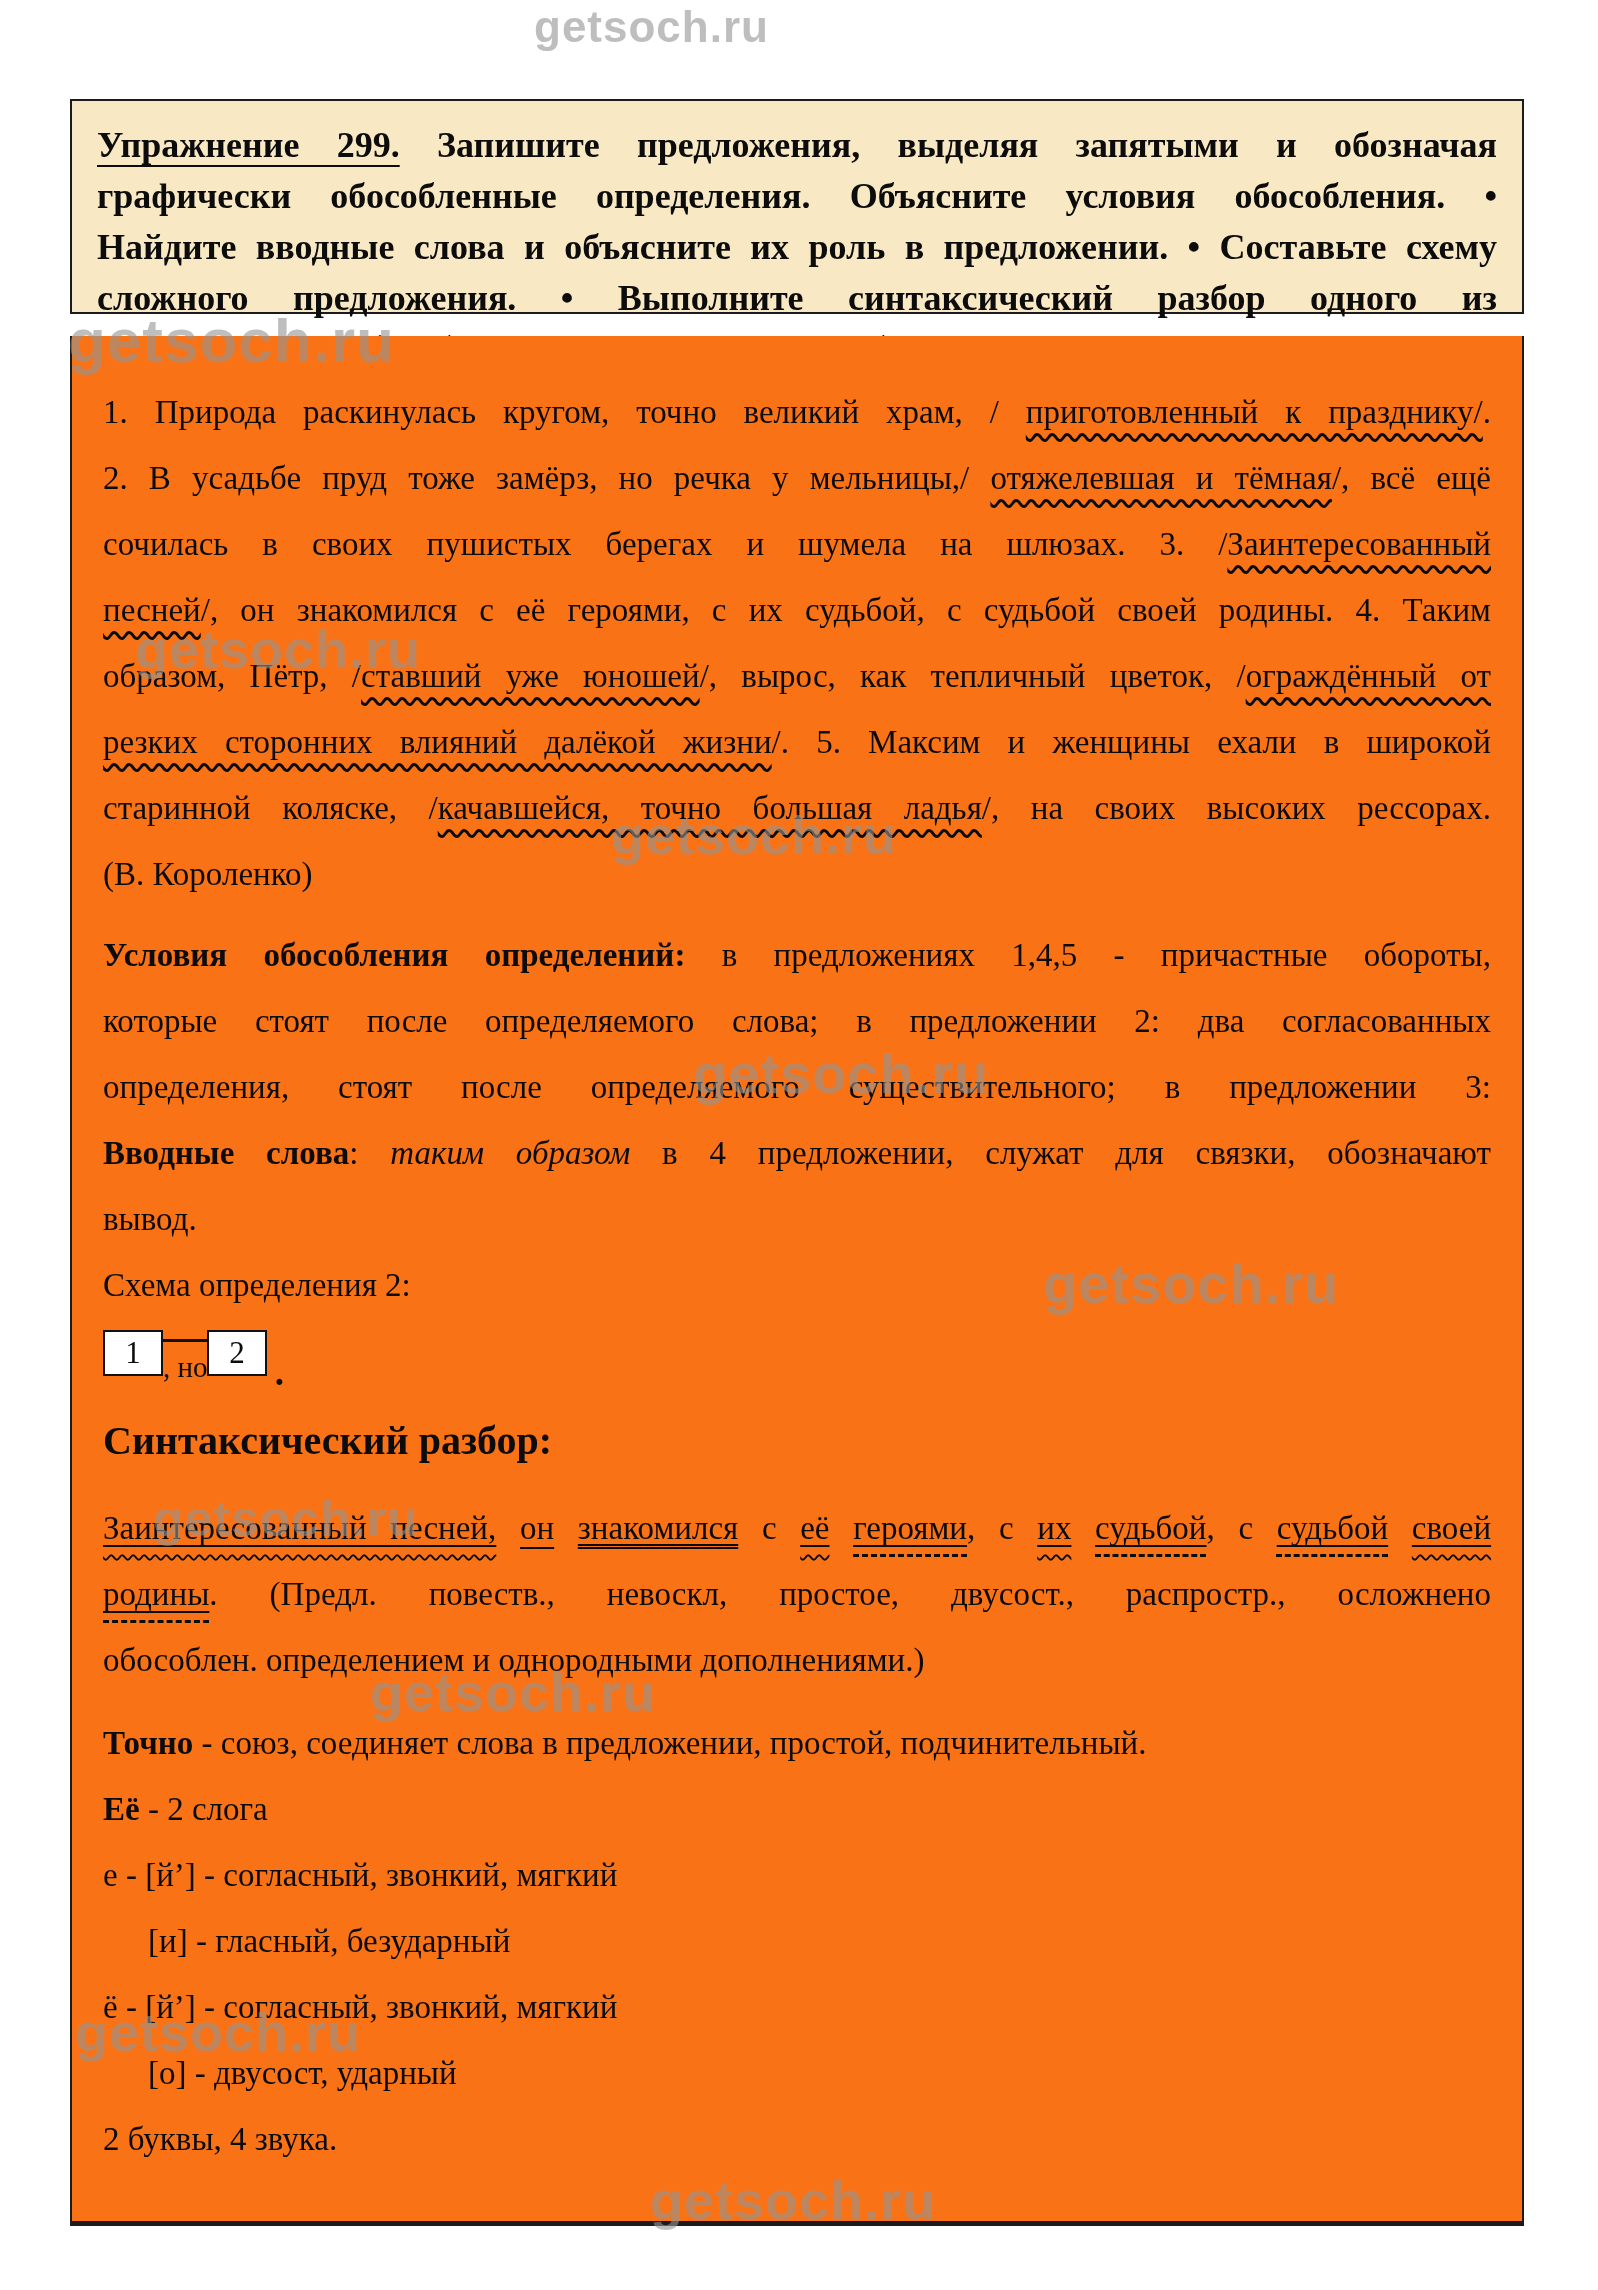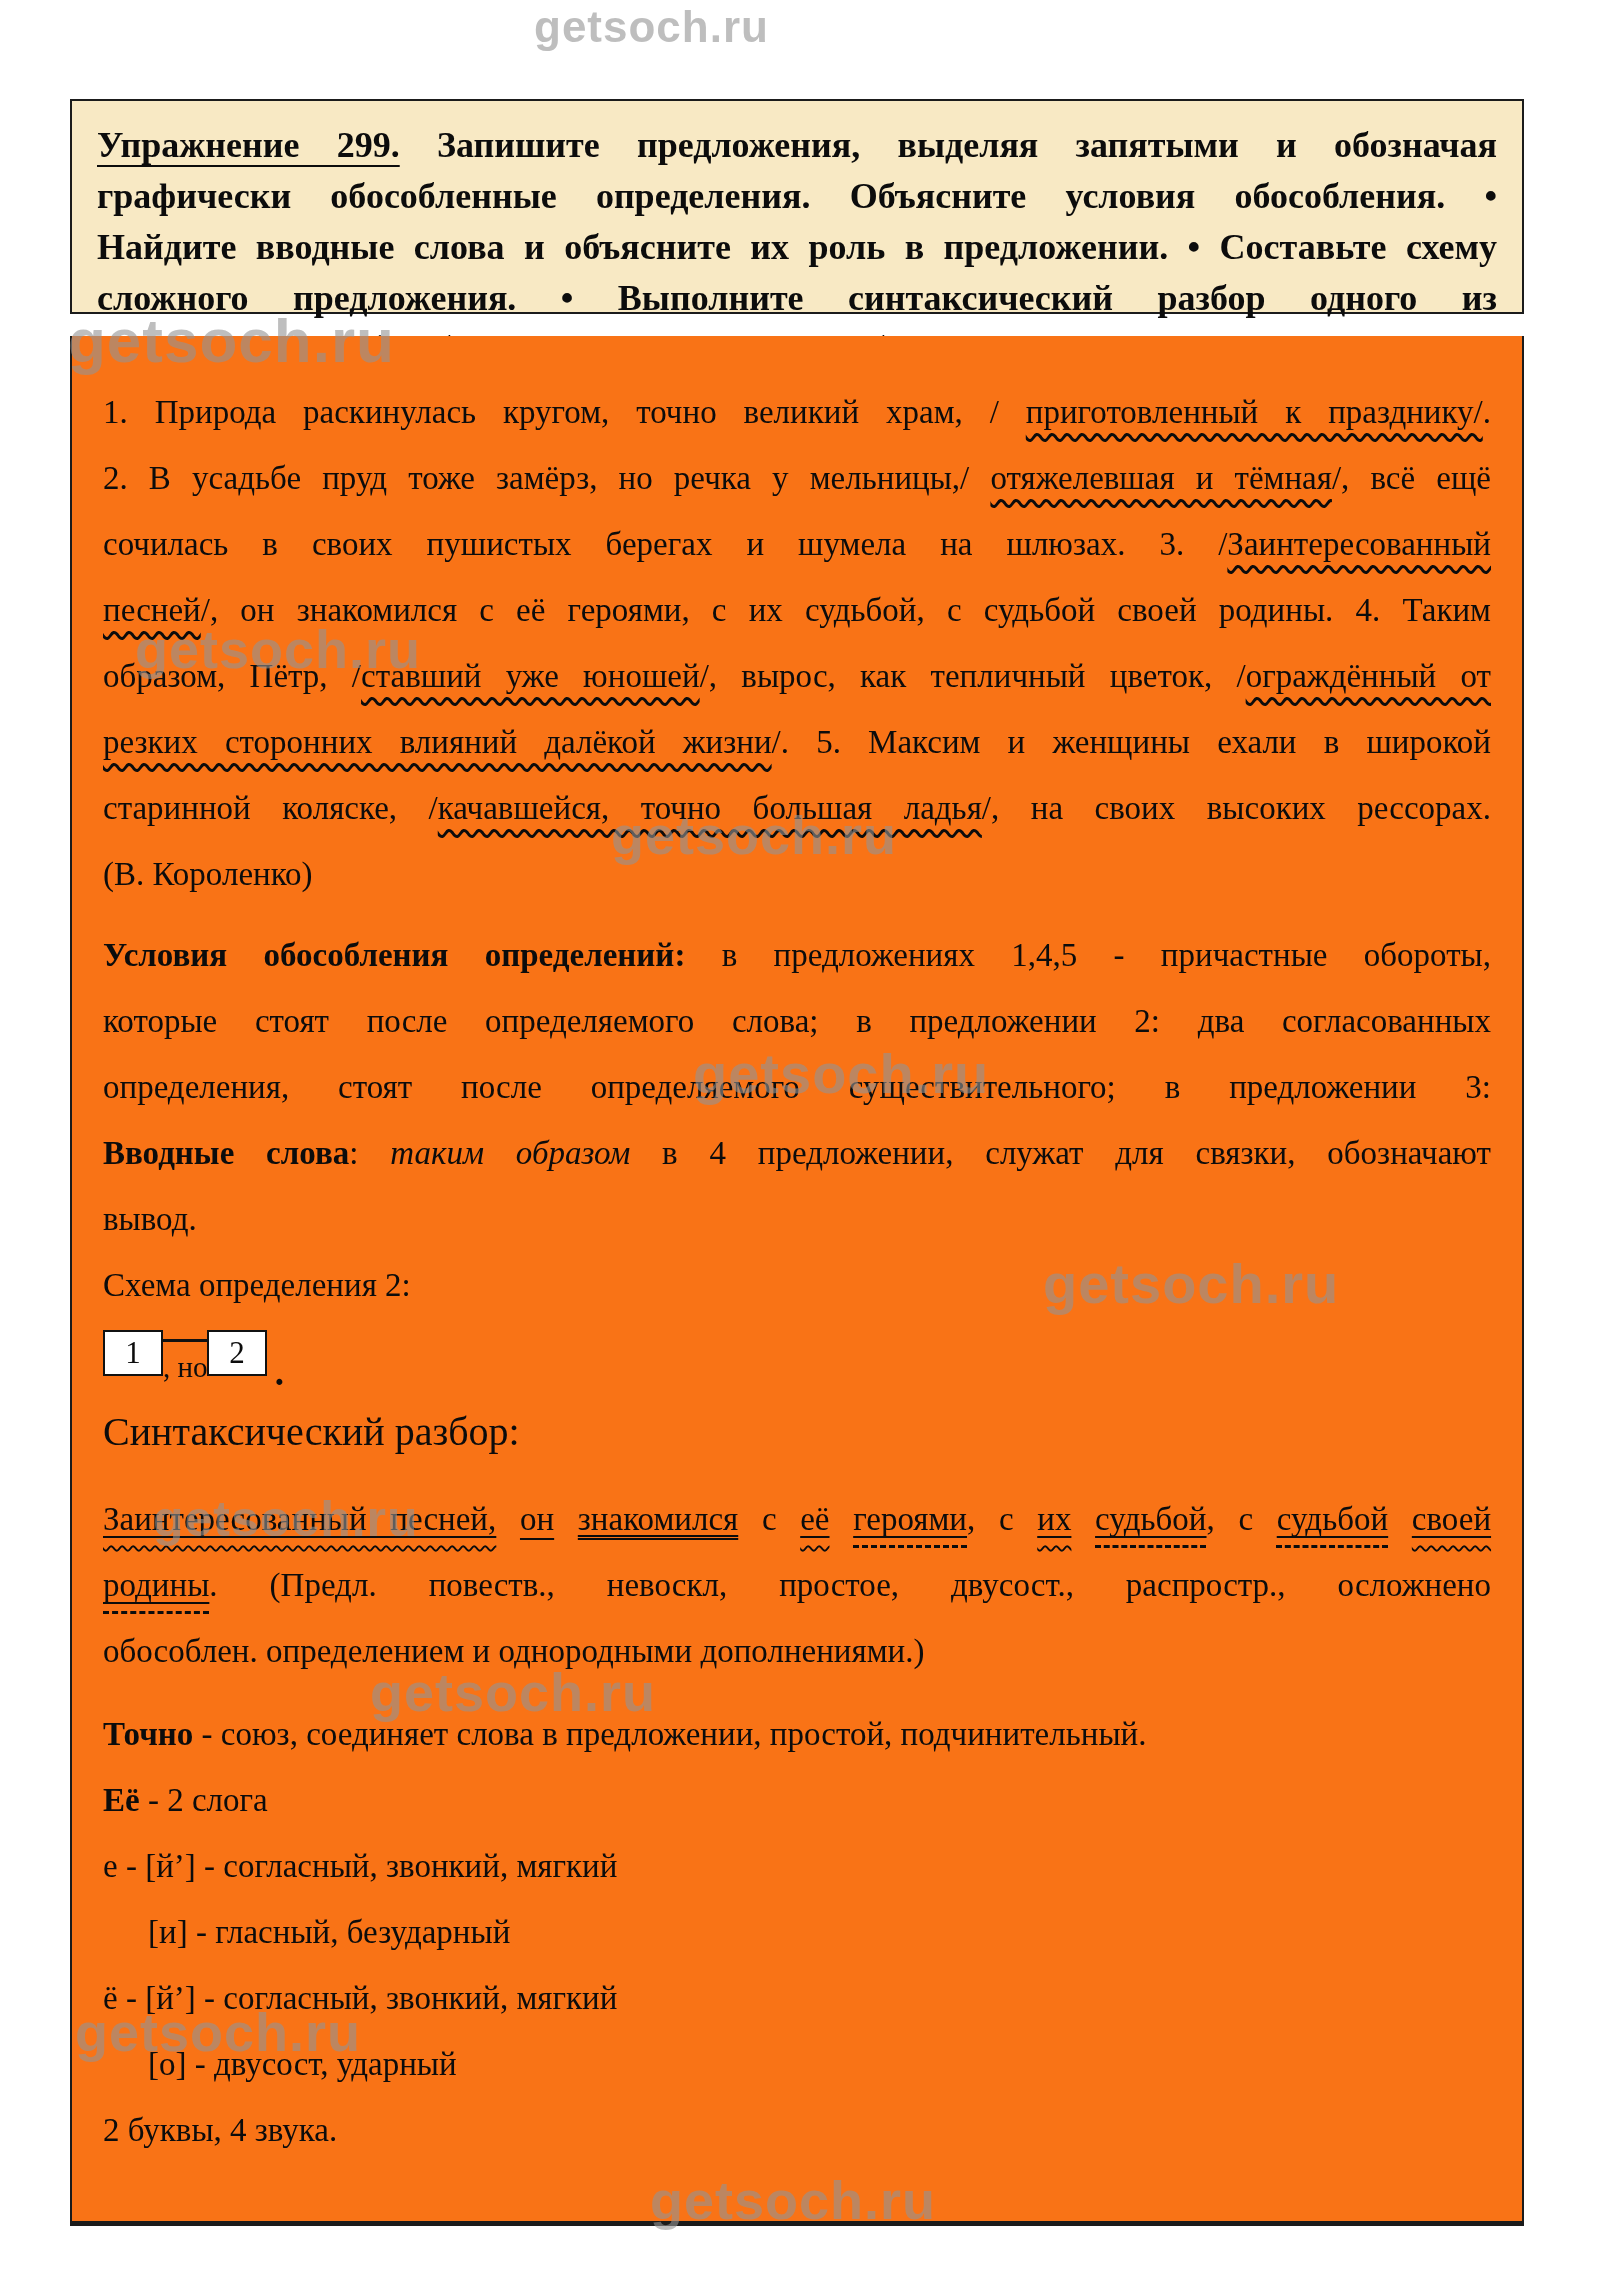--- a/index.html
+++ b/index.html
@@ -28,21 +28,21 @@
   
   .wv   { text-decoration:underline; text-decoration-style:wavy; text-decoration-thickness:3.4px; text-underline-offset:9.7px; text-decoration-skip-ink:none; }
   .usolid { text-decoration:underline; text-decoration-style:solid; text-decoration-thickness:2.4px; text-underline-offset:7.7px; text-decoration-skip-ink:none; }
   .udbl { text-decoration:underline; text-decoration-style:double; text-decoration-thickness:1.9px; text-underline-offset:4.8px; text-decoration-skip-ink:none; }
   .us2  { text-decoration:underline; text-decoration-style:solid; text-decoration-thickness:1.9px; text-underline-offset:5.8px; text-decoration-skip-ink:none; }
   .wvb  { text-decoration:underline; text-decoration-style:wavy; text-decoration-thickness:2.4px; text-underline-offset:15.4px; text-decoration-skip-ink:none; }
   .dsb  { text-decoration:underline; text-decoration-style:dashed; text-decoration-thickness:2.9px; text-underline-offset:15.4px; text-decoration-skip-ink:none; }
   
   #sec-conditions { margin-top:15.4px; }
   #schema-row { margin-top:11.6px; }
-  #parse-heading { margin-top:28px; font-size:40px; line-height:48px; font-weight:normal; }
+  #parse-heading { margin-top:37px; font-size:40px; line-height:48px; font-weight:bold; }
   #sec-parse { margin-top:30px; }
   #sec-tochno { margin-top:17.4px; }
   
   .schema { display:flex; align-items:flex-start; height:50px; font-size:31px; }
   .sbox { width:56px; height:42px; border:2.9px solid #111; display:flex; align-items:center; justify-content:center; background:#fff; }
   .sconn { width:44px; height:46px; position:relative; }
   .cline { position:absolute; top:8.7px; left:-1.9px; right:-1.9px; height:2.9px; background:#111; }
   .ctext { position:absolute; bottom:-7.7px; left:0px; font-size:29px; white-space:pre; }
   .speriod { align-self:flex-end; font-size:37px; font-weight:bold; margin-left:7.7px; line-height:13.5px; }
   

